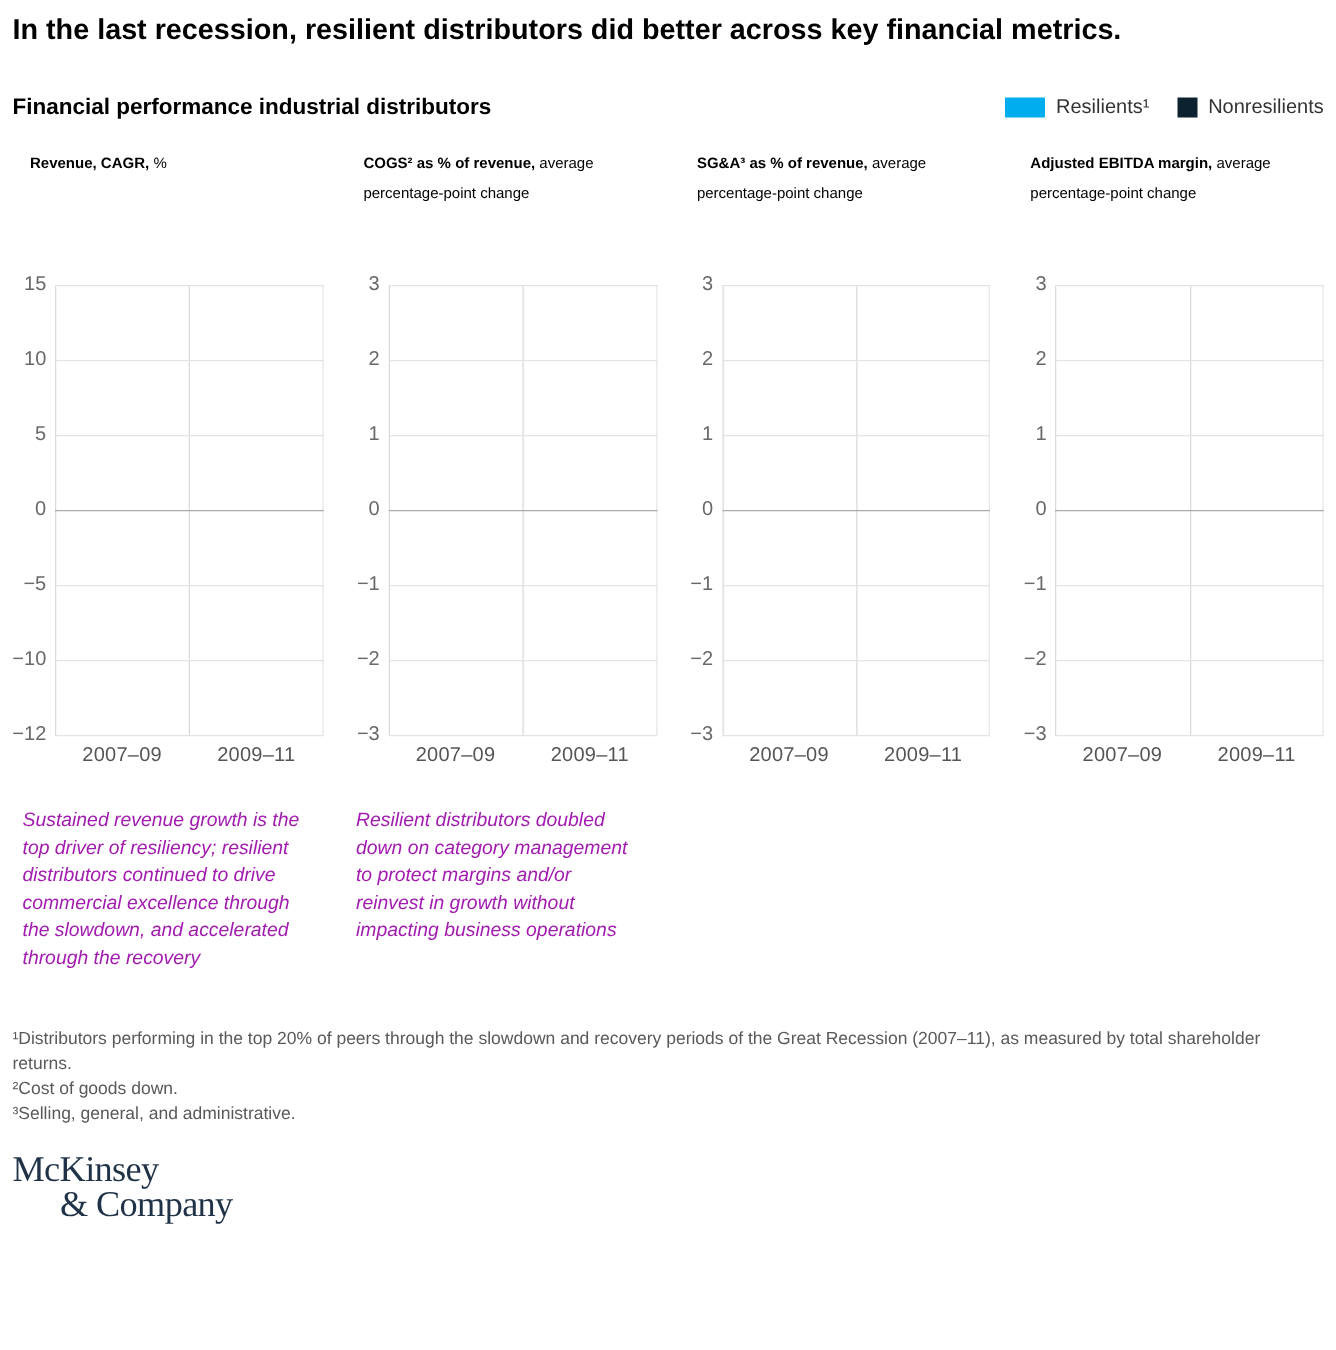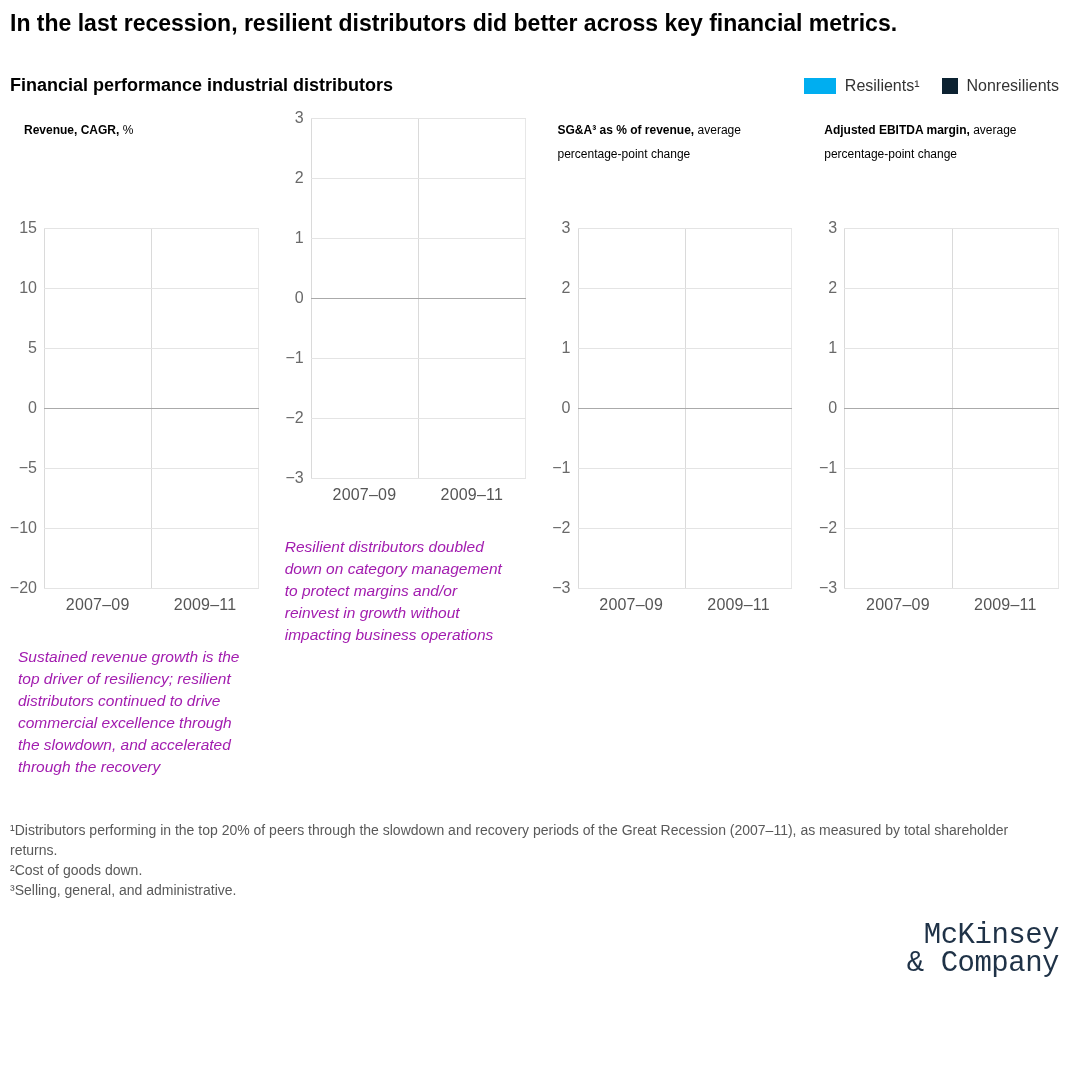--- a/index.html
+++ b/index.html
@@ -62,21 +62,21 @@
   .xlabels span { flex:1; text-align:center; font-size:16px; color:#555; letter-spacing:0.2px; }
 
   .annotation {
     margin-top:32px; padding-left:8px; max-width:236px;
     font-size:15.5px; line-height:22px; font-style:italic; color:#a21caf;
   }
 
   .footnotes { margin-top:42px; font-size:14px; line-height:20px; color:#595959; }
   .footnotes .fn { white-space:normal; }
 
-  .logo { margin-top:22px; font-family:Liberation Mono, monospace; color:#1f3247;text-align:right; }
+  .logo { margin-top:22px; font-family:Liberation Serif, serif; color:#1f3247; }
   .logo-line1 { font-size:29px; line-height:28px; letter-spacing:-0.5px; }
   .logo-line2 { font-size:29px; line-height:28px; letter-spacing:-0.5px; padding-left:38px; }
 </style>
 </head>
 <body>
 
 <div class="page">
 
   <div class="main-title">In the last recession, resilient distributors did better across key financial metrics.</div>
 
@@ -98,21 +98,21 @@
       <div class="panel">
         <div class="panel-title"><span class="pt-bold">Revenue, CAGR,</span> <span class="pt-normal">%</span></div>
         <div class="chart">
           <div class="yaxis">
             <div class="ytick" style="top: 0%;">15</div>
             <div class="ytick" style="top: 16.6667%;">10</div>
             <div class="ytick" style="top: 33.3333%;">5</div>
             <div class="ytick" style="top: 50%;">0</div>
             <div class="ytick" style="top: 66.6667%;">−5</div>
             <div class="ytick" style="top: 83.3333%;">−10</div>
-            <div class="ytick" style="top: 100%;">−20</div>
+            <div class="ytick" style="top: 100%;">−12</div>
           </div>
           <div class="plot">
             <div class="vline v-left"></div>
             <div class="vline v-mid"></div>
             <div class="vline v-right"></div>
             <div class="gridline" style="top: 0%;"></div>
             <div class="gridline" style="top: 16.6667%;"></div>
             <div class="gridline" style="top: 33.3333%;"></div>
             <div class="gridline zero" style="top: 50%;"></div>
             <div class="gridline" style="top: 66.6667%;"></div>
@@ -120,20 +120,21 @@
             <div class="gridline" style="top: 100%;"></div>
           </div>
         </div>
         <div class="xlabels">
           <span>2007–09</span>
           <span>2009–11</span>
         </div>
         <div class="annotation">Sustained revenue growth is the top driver of resiliency; resilient distributors continued to drive commercial excellence through the slowdown, and accelerated through the recovery</div>
       </div>
       <div class="panel">
+        <div class="panel-title"><span class="pt-bold">COGS² as % of revenue,</span> <span class="pt-normal">average percentage-point change</span></div>
         <div class="chart">
           <div class="yaxis">
             <div class="ytick" style="top: 0%;">3</div>
             <div class="ytick" style="top: 16.6667%;">2</div>
             <div class="ytick" style="top: 33.3333%;">1</div>
             <div class="ytick" style="top: 50%;">0</div>
             <div class="ytick" style="top: 66.6667%;">−1</div>
             <div class="ytick" style="top: 83.3333%;">−2</div>
             <div class="ytick" style="top: 100%;">−3</div>
           </div>

